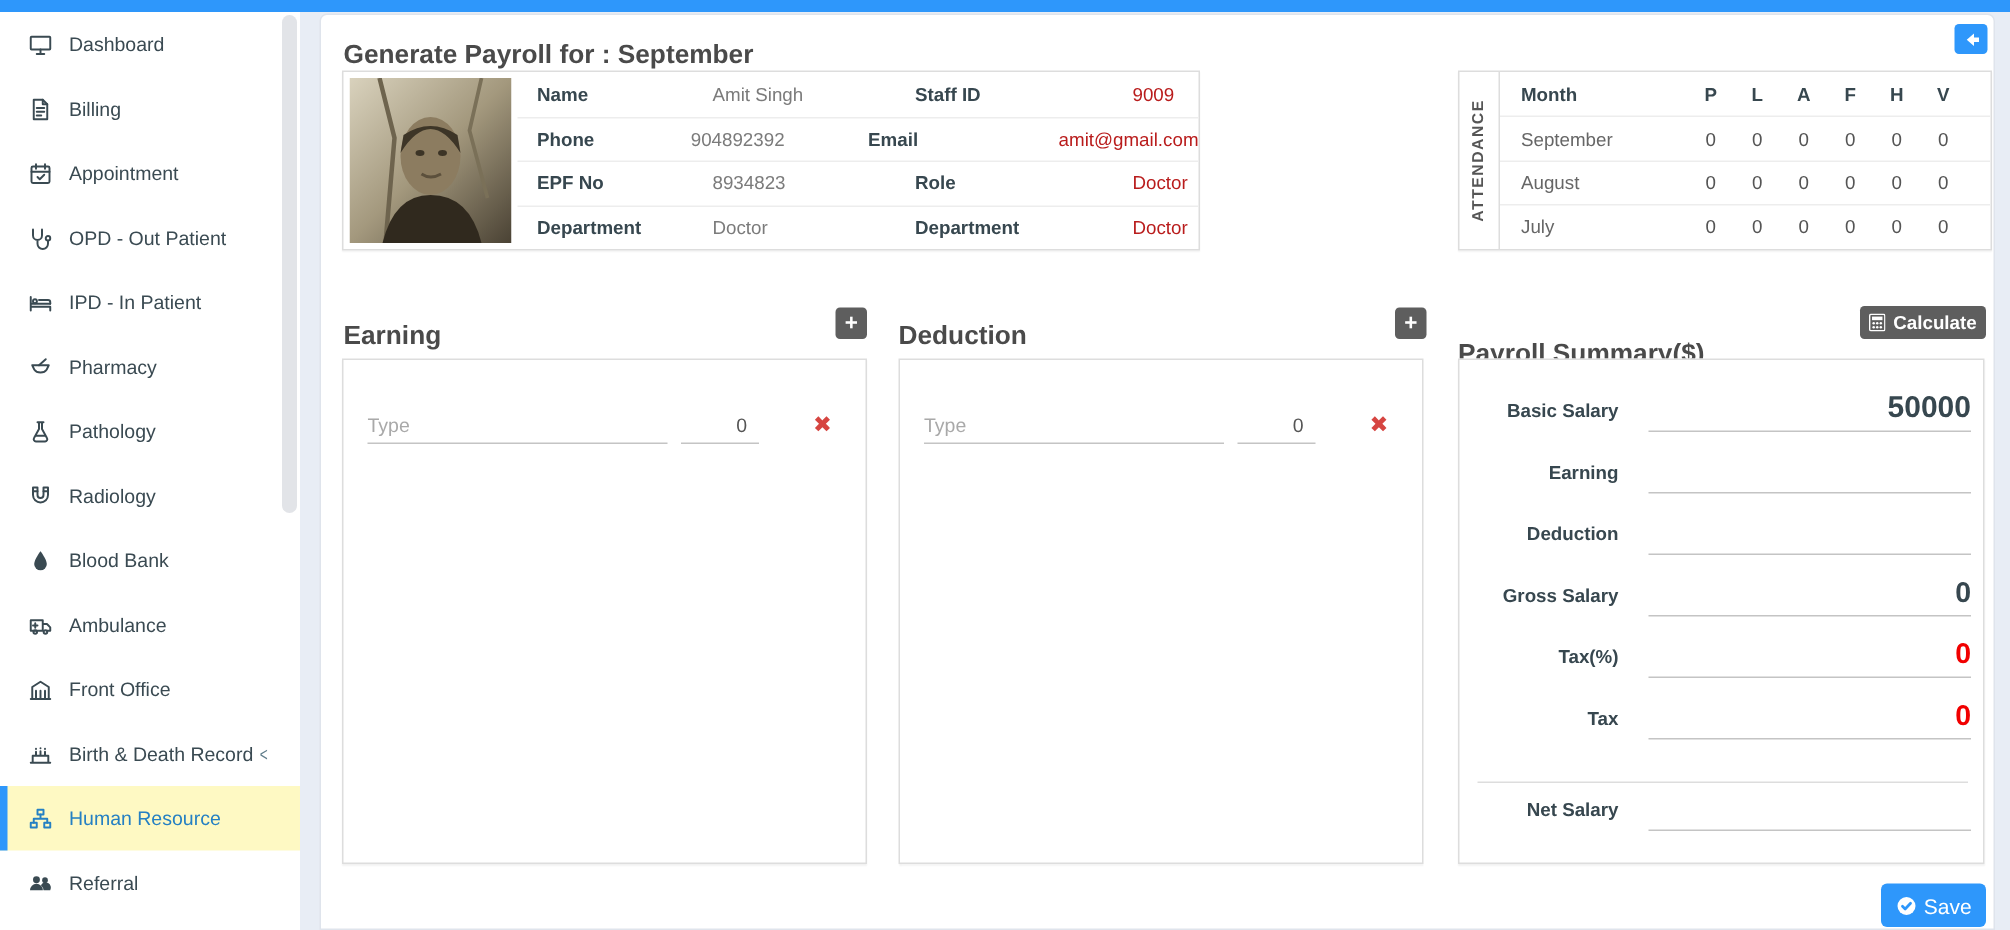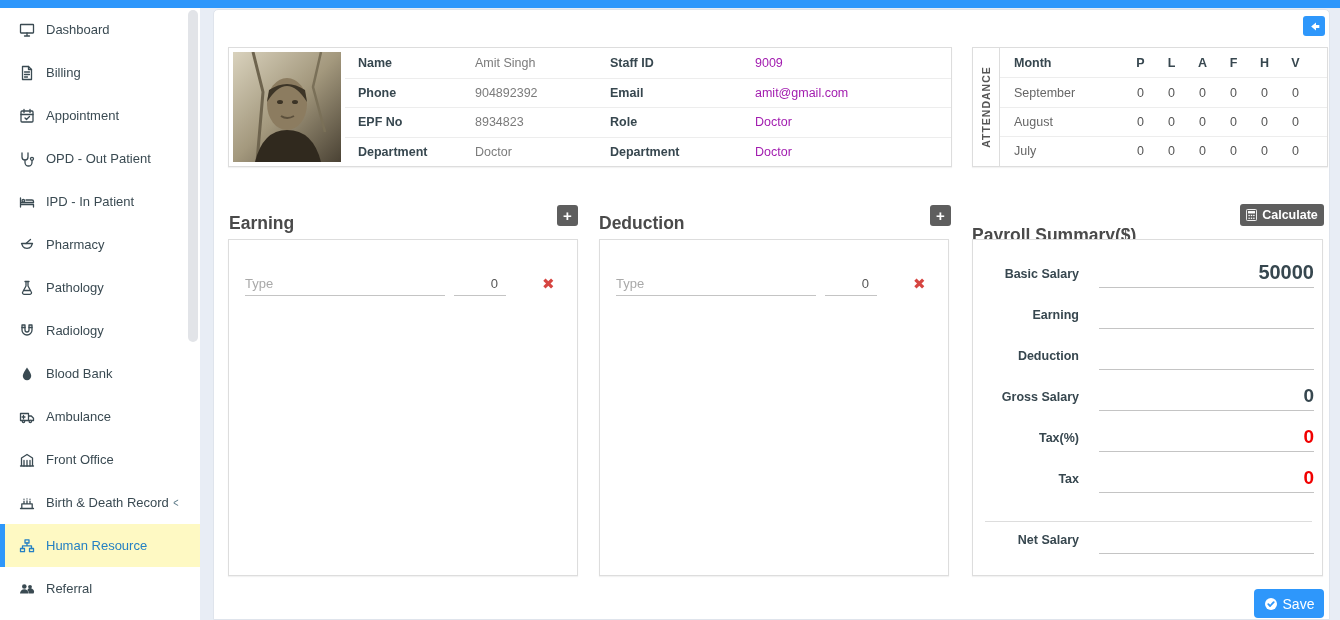--- a/index.html
+++ b/index.html
@@ -25,29 +25,29 @@
   .card { position:absolute; left:213px; top:9px; width:1117px; height:611px; background:#fff;
     border:1px solid #dfe4ec; border-radius:5px 5px 0 0; }
 
   .page-title { position:absolute; left:15px; top:16px; font-size:17.5px; color:#4a4a4a; }
   .back-btn { position:absolute; left:1089px; top:6px; width:22px; height:20px; background:#2e97fb; border:none;
     border-radius:3px; display:flex; align-items:center; justify-content:center; cursor:pointer; }
 
   .panel { position:absolute; background:#fff; border:1px solid #ddd; box-shadow:0 1px 1px rgba(0,0,0,.05); }
 
   
-  .staff-panel { left:14px; top:37px; width:724px; height:120px; }
+  .staff-panel { left:14px; top:37px; width:572px; height:120px; }
   .staff-photo { position:absolute; left:4px; top:4px; width:108px; height:110px; }
   .staff-table { position:absolute; left:116px; top:0; right:0; bottom:0; }
   .staff-row { display:flex; height:29.5px; align-items:center; font-size:12.5px; }
   .staff-row + .staff-row { border-top:1px solid #ededed; }
   .s-l1 { width:130px; padding-left:13px; font-weight:bold; color:#37474f; }
   .s-v1 { width:135px; color:#7b7b7b; }
   .s-l2 { width:145px; font-weight:bold; color:#37474f; }
-  .s-v2 { flex:1; color:#a21caf; }
+  .s-v2 { flex:1; color:#b91c1c; }
 
   
   .att-panel { left:758px; top:37px; width:356px; height:120px; }
   .att-strip { position:absolute; left:0; top:0; bottom:0; width:27px; border-right:1px solid #ddd;
     display:flex; align-items:center; justify-content:center; }
   .att-strip span { transform:rotate(-90deg); font-size:10.5px; font-weight:bold; letter-spacing:1px; color:#555; white-space:nowrap; }
   .att-table { position:absolute; left:27px; top:0; right:0; bottom:0; font-size:12.5px; }
   .att-row { display:flex; height:29.4px; align-items:center; }
   .att-row + .att-row { border-top:1px solid #ededed; }
   .att-month { width:125px; padding-left:14px; color:#666; }
@@ -239,20 +239,21 @@
         </svg>
     </span>
       <span class="slabel">Referral</span>
   </div>
 
 </nav>
 <div class="side-scroll"></div>
 
 <main class="card">
 
+  <h1 class="page-title">Generate Payroll for : September</h1>
 
   <button class="back-btn">
     <span style="display:flex">
       <svg width="13" height="13" viewBox="0 0 14 14">
           <polygon points="8.6,2.6 3.4,7 8.6,11.4 8.6,8.7 12.2,8.7 12.2,5.3 8.6,5.3" fill="#fff"></polygon>
         </svg>
     </span>
   </button>
 
   <section class="panel staff-panel">

